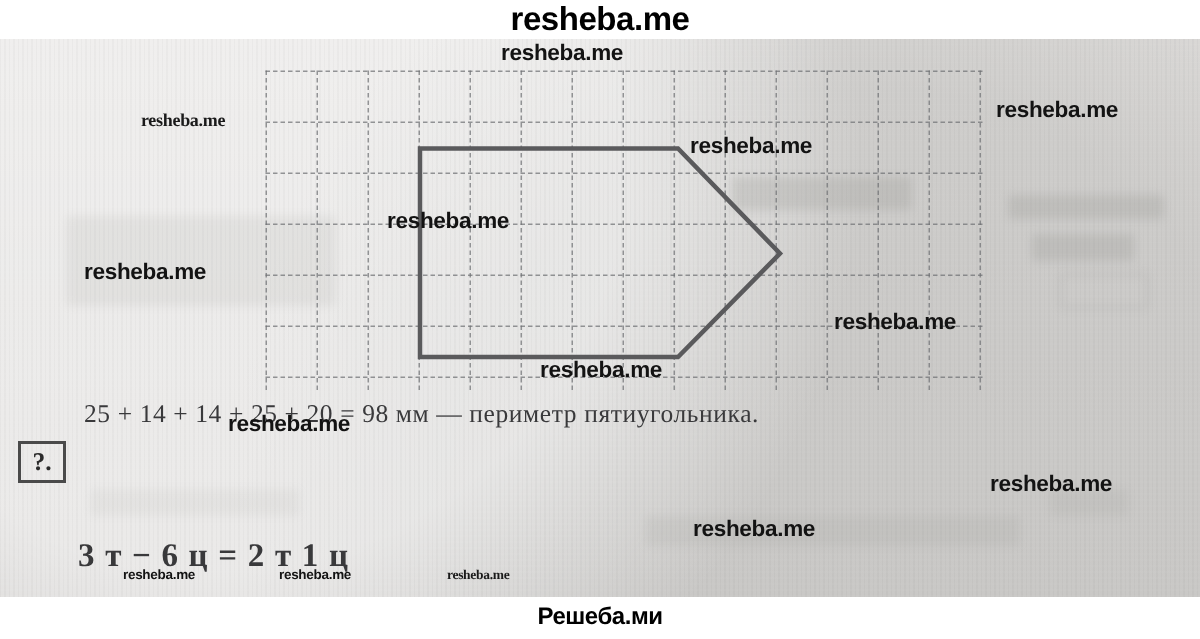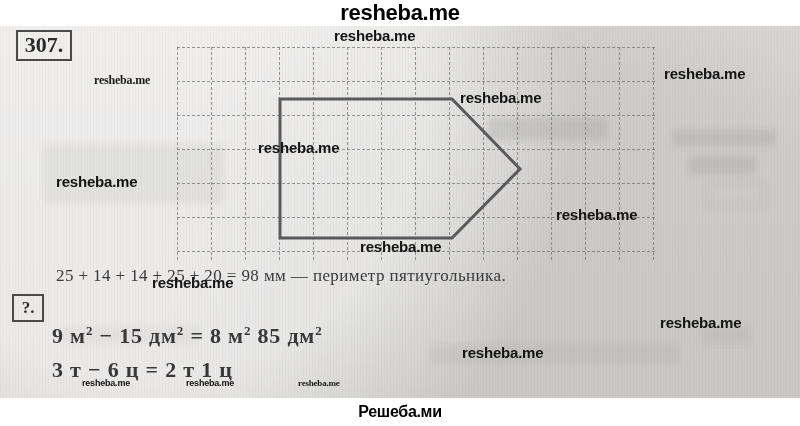--- a/index.html
+++ b/index.html
@@ -97,21 +97,20 @@
 
     <div class="blotch" style="left:488px;top:92px;width:120px;height:22px;"></div>
     <div class="blotch" style="left:672px;top:104px;width:104px;height:16px;"></div>
     <div class="blotch" style="left:688px;top:130px;width:68px;height:18px;"></div>
     <div class="blotch" style="left:706px;top:156px;width:56px;height:20px;border:2px solid rgba(150,150,148,0.22);background:transparent;"></div>
     <div class="blotch" style="left:44px;top:118px;width:180px;height:60px;opacity:.5;"></div>
     <div class="blotch" style="left:430px;top:318px;width:250px;height:20px;opacity:.55;"></div>
     <div class="blotch" style="left:700px;top:300px;width:52px;height:18px;opacity:.5;"></div>
     <div class="blotch" style="left:60px;top:300px;width:140px;height:18px;opacity:.35;"></div>
 
-    <div class="numbox" id="ex-number">307.</div>
 
     <div id="grid">
         <div class="gl-v" style="left: 0px;"></div>
         <div class="gl-v" style="left: 34px;"></div>
         <div class="gl-v" style="left: 68px;"></div>
         <div class="gl-v" style="left: 102px;"></div>
         <div class="gl-v" style="left: 136px;"></div>
         <div class="gl-v" style="left: 170px;"></div>
         <div class="gl-v" style="left: 204px;"></div>
         <div class="gl-v" style="left: 238px;"></div>
@@ -133,21 +132,20 @@
 
     <svg id="figure" viewBox="0 0 478 213">
       <polygon id="pentagon-path" points="103,52 275,52 343,122 275,191 103,191" fill="none" stroke="#5a5a5c" stroke-width="3" stroke-linejoin="miter" stroke-linecap="square"></polygon>
     </svg>
 
     <div class="numbox" id="answer-marker">?.</div>
 
     <div class="mathline" id="line-perimeter">25 + 14 + 14 + 25 + 20 = 98 мм — периметр пятиугольника.</div>
 
 
-    <div class="mathline" id="line-eq2"><span>9 м</span><span class="sup">2</span><span> − 15 дм</span><span class="sup">2</span><span> = 8 м</span><span class="sup">2</span><span> 85 дм</span><span class="sup">2</span></div>
 
     <div class="mathline" id="line-eq3">3 т − 6 ц = 2 т 1 ц</div>
 
     <div id="watermark-layer">
         <div class="wm mid thin" style="left: 94px; top: 47px;">resheba.me</div>
         <div class="wm big" style="left: 664px; top: 39px;">resheba.me</div>
         <div class="wm big" style="left: 258px; top: 113px;">resheba.me</div>
         <div class="wm big" style="left: 460px; top: 63px;">resheba.me</div>
         <div class="wm big" style="left: 56px; top: 147px;">resheba.me</div>
         <div class="wm big" style="left: 556px; top: 180px;">resheba.me</div>

